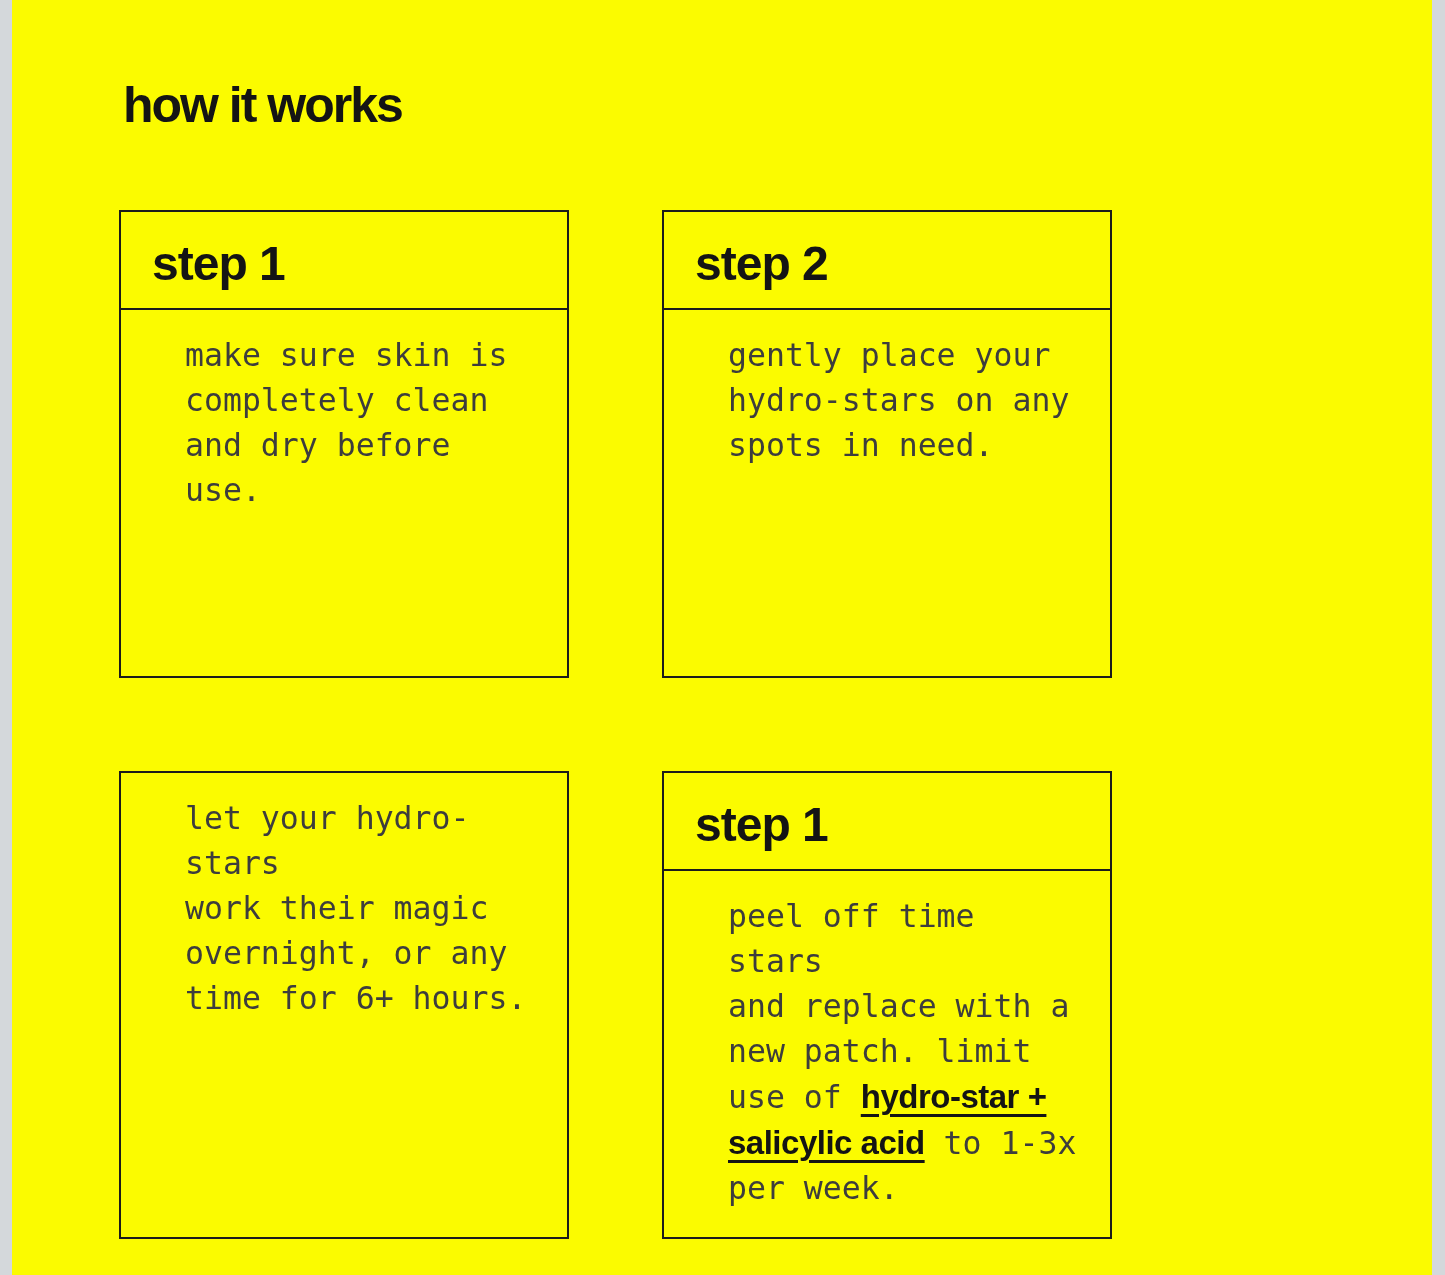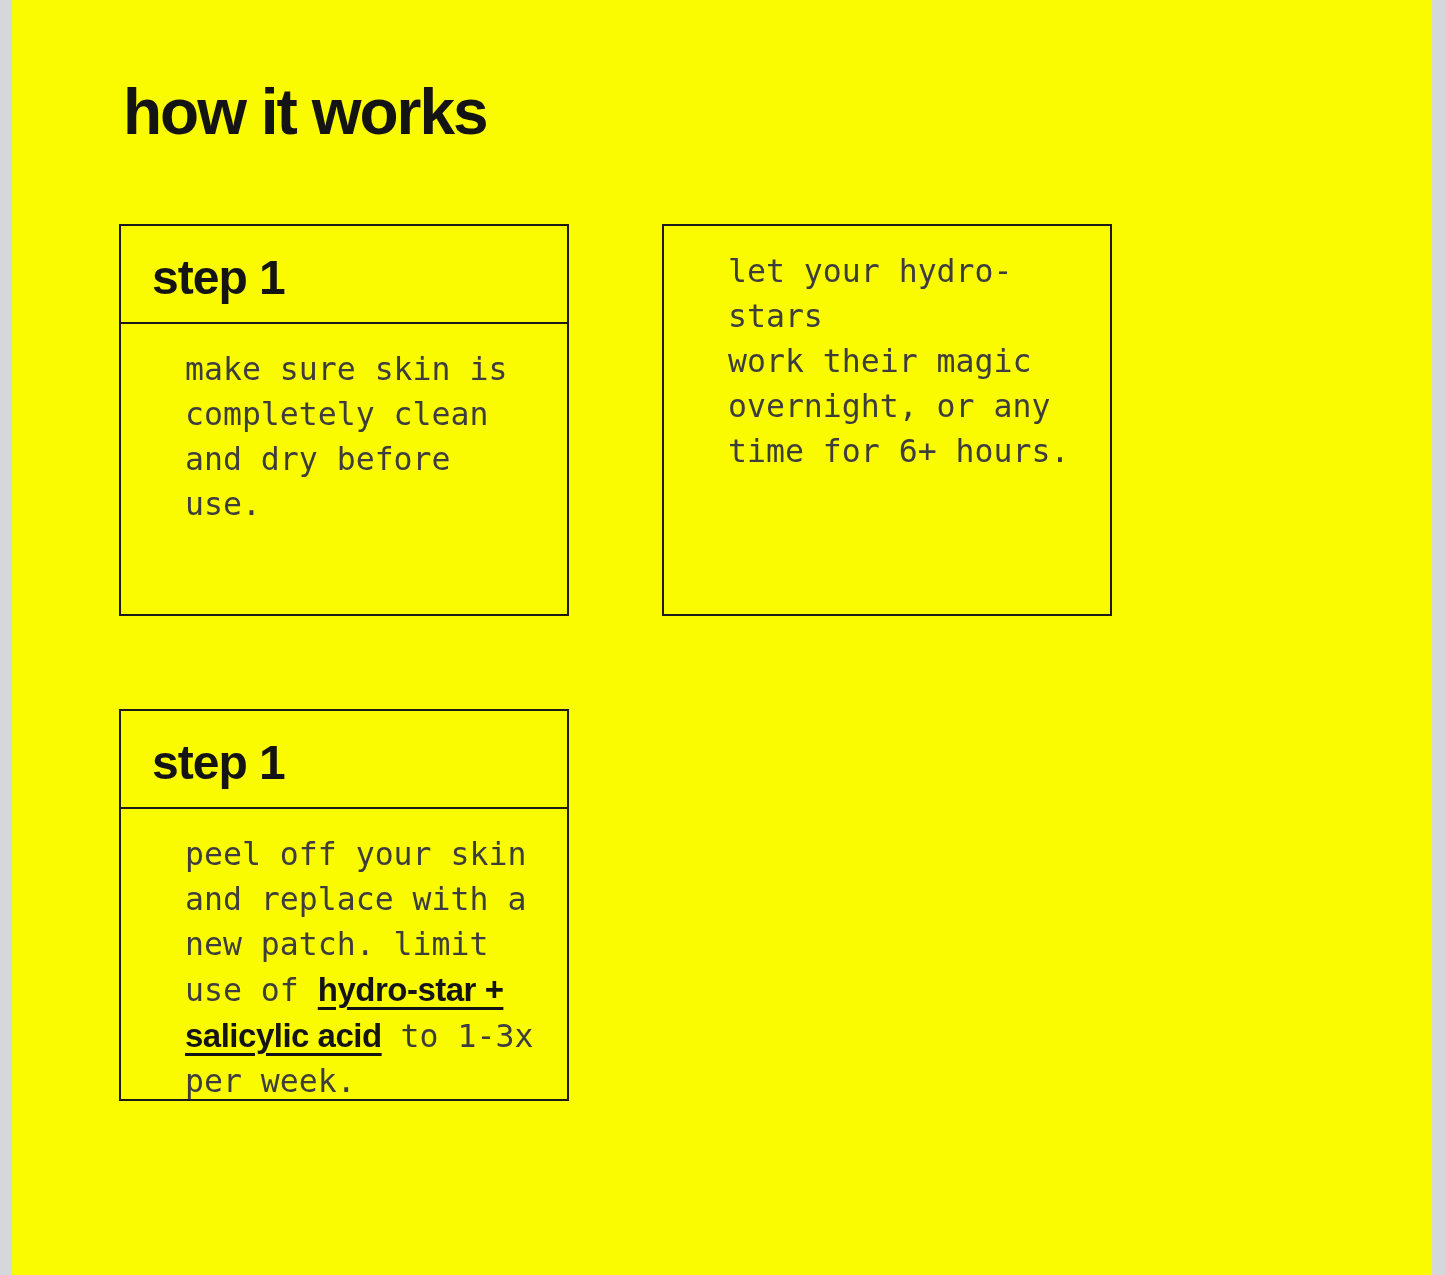--- a/index.html
+++ b/index.html
@@ -11,35 +11,35 @@
     overflow:hidden;
   }
   .page {
     position:absolute;
     top:0; left:12px;
     width:1420px; height:1275px;
     background:#fbfb00;
   }
   .title {
     margin:80px 0 0 111px;
-    font-size:64px;
+    font-size:50px;
     font-weight:bold;
     letter-spacing:-2px;
     line-height:1;
     color:#141414;
   }
   .grid {
     margin:80px 0 0 107px;
     display:grid;
     grid-template-columns:450px 450px;
     column-gap:93px;
     row-gap:93px;
   }
   .card {
-    width:450px; height:392px;
+    width:450px; height:468px;
     border:2.5px solid #1b1b1b;
     background:#fbfb00;
   }
   .card-header {
     height:98px;
     border-bottom:2.5px solid #1b1b1b;
     padding:28px 0 0 31px;
   }
   .step-label {
     font-size:48px;
@@ -85,36 +85,46 @@
       <header class="card-header">
         <span class="step-label">step 1</span>
       </header>
       <div class="card-body">
         <p class="mono">make sure skin is
 completely clean
 and dry before use.</p>
       </div>
     </section>
 
+    <section class="card">
+      <header class="card-header">
+        <span class="step-label">step 2</span>
+      </header>
+      <div class="card-body">
+        <p class="mono">gently place your
+hydro-stars on any
+spots in need.</p>
+      </div>
+    </section>
 
     <section class="card">
       <div class="card-body">
         <p class="mono">let your hydro-stars
 work their magic
 overnight, or any
 time for 6+ hours.</p>
       </div>
     </section>
 
     <section class="card">
       <header class="card-header">
         <span class="step-label">step 1</span>
       </header>
       <div class="card-body">
-        <p class="mono"><span>peel off your skin
+        <p class="mono"><span>peel off time stars
 and replace with a
 new patch. limit
 use of </span><a class="product-link" href="#">hydro-star +
 salicylic acid</a><span> to 1-3x
 per week.</span></p>
       </div>
     </section>
 
   </div>
 </div>

